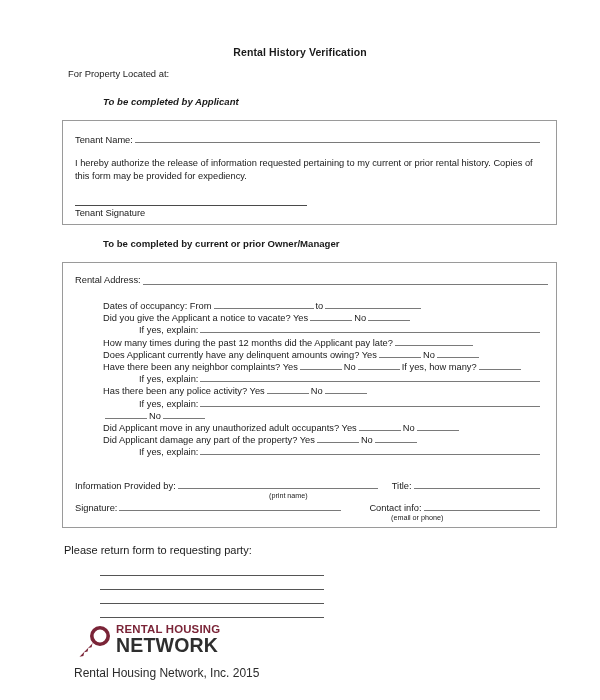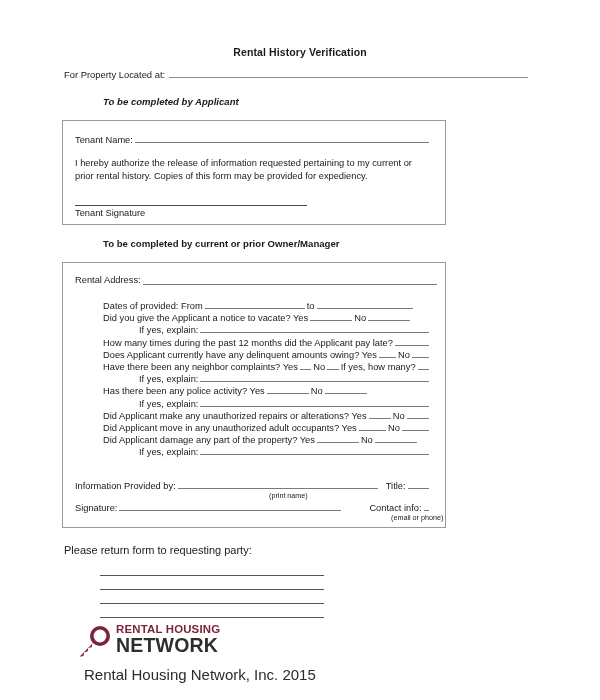--- a/index.html
+++ b/index.html
@@ -35,20 +35,21 @@
     letter-spacing: 0.1px;
   }
   .prop-line {
     position: absolute;
     top: 68px;
     left: 64px;
     width: 464px;
     display: flex;
     align-items: baseline;
     font-size: 9.4px;
+    flex-direction: column;
   }
   .prop-line .lbl { white-space: nowrap; }
   .fill {
     flex: 1 1 auto;
     border-bottom: 1px solid #8d8d8d;
     margin-left: 4px;
     height: 9px;
   }
 
   .section-head {
@@ -57,21 +58,21 @@
     font-weight: bold;
     left: 103px;
   }
   .section-head.applicant { top: 96px; font-style: italic; }
   .section-head.owner { top: 238px; }
 
   
   .box {
     position: absolute;
     left: 62px;
-    width: 384px;
+    width: 495px;
     border: 1px solid #9a9a9a;
     box-sizing: border-box;
     background: #fff;
   }
   .box.applicant-box {
     top: 120px;
     height: 105px;
   }
   .box.owner-box {
     top: 262px;
@@ -227,22 +228,22 @@
     font-weight: bold;
     color: #2e2e2e;
     letter-spacing: 0.2px;
     line-height: 1;
     margin-top: 1px;
     font-family: "Liberation Sans", sans-serif;
   }
   .copyright {
     position: absolute;
     top: 666px;
-    left: 84px;
-    font-size: 15px;
+    left: 74px;
+    font-size: 12px;
     color: #2b2b2b;
   }
 </style>
 </head>
 <body>
 
 <div class="page">
 
   <div class="doc-title">Rental History Verification</div>
 
@@ -266,21 +267,21 @@
   <div class="section-head owner">To be completed by current or prior Owner/Manager</div>
 
   <div class="box owner-box">
     <div class="rental-address">
       <span class="nowrap">Rental Address:</span>
       <span class="u grow"></span>
     </div>
 
     <div class="qlist">
         <div class="qline">
-          <span class="nowrap">Dates of provided:  From</span>
+          <span class="nowrap">Dates of occupancy:  From</span>
           <span class="u" style="width: 100px;"></span>
           <span class="nowrap">to</span>
           <span class="u" style="width: 96px;"></span>
         </div>
         <div class="qline">
           <span class="nowrap">Did you give the Applicant a notice to vacate?  Yes</span>
           <span class="u" style="width: 42px;"></span>
           <span class="nowrap">No</span>
           <span class="u" style="width: 42px;"></span>
         </div>
@@ -314,21 +315,20 @@
           <span class="nowrap">Has there been any police activity? Yes</span>
           <span class="u" style="width: 42px;"></span>
           <span class="nowrap">No</span>
           <span class="u" style="width: 42px;"></span>
         </div>
         <div class="qline indent">
           <span class="nowrap">If yes, explain:</span>
           <span class="u grow"></span>
         </div>
         <div class="qline">
-          <span class="nowrap">Did Applicant make any unauthorized repairs or alterations? Yes</span>
           <span class="u" style="width: 42px;"></span>
           <span class="nowrap">No</span>
           <span class="u" style="width: 42px;"></span>
         </div>
         <div class="qline">
           <span class="nowrap">Did Applicant move in any unauthorized adult occupants? Yes</span>
           <span class="u" style="width: 42px;"></span>
           <span class="nowrap">No</span>
           <span class="u" style="width: 42px;"></span>
         </div>
@@ -341,21 +341,21 @@
         <div class="qline indent">
           <span class="nowrap">If yes, explain:</span>
           <span class="u grow"></span>
         </div>
       </div>
 
 
     <div class="info-row">
       <span class="nowrap">Information Provided by:</span>
       <span class="u" style="width:200px"></span>
-      <span class="nowrap" style="margin-left:6px">Title:</span>
+      <span class="nowrap" style="margin-left:12px">Title:</span>
       <span class="u grow"></span>
     </div>
     <div class="printname">(print name)</div>
 
     <div class="sign-row">
       <span class="nowrap">Signature:</span>
       <span class="u" style="width:222px"></span>
       <span class="nowrap" style="margin-left:26px">Contact info:</span>
       <span class="u grow"></span>
     </div>

